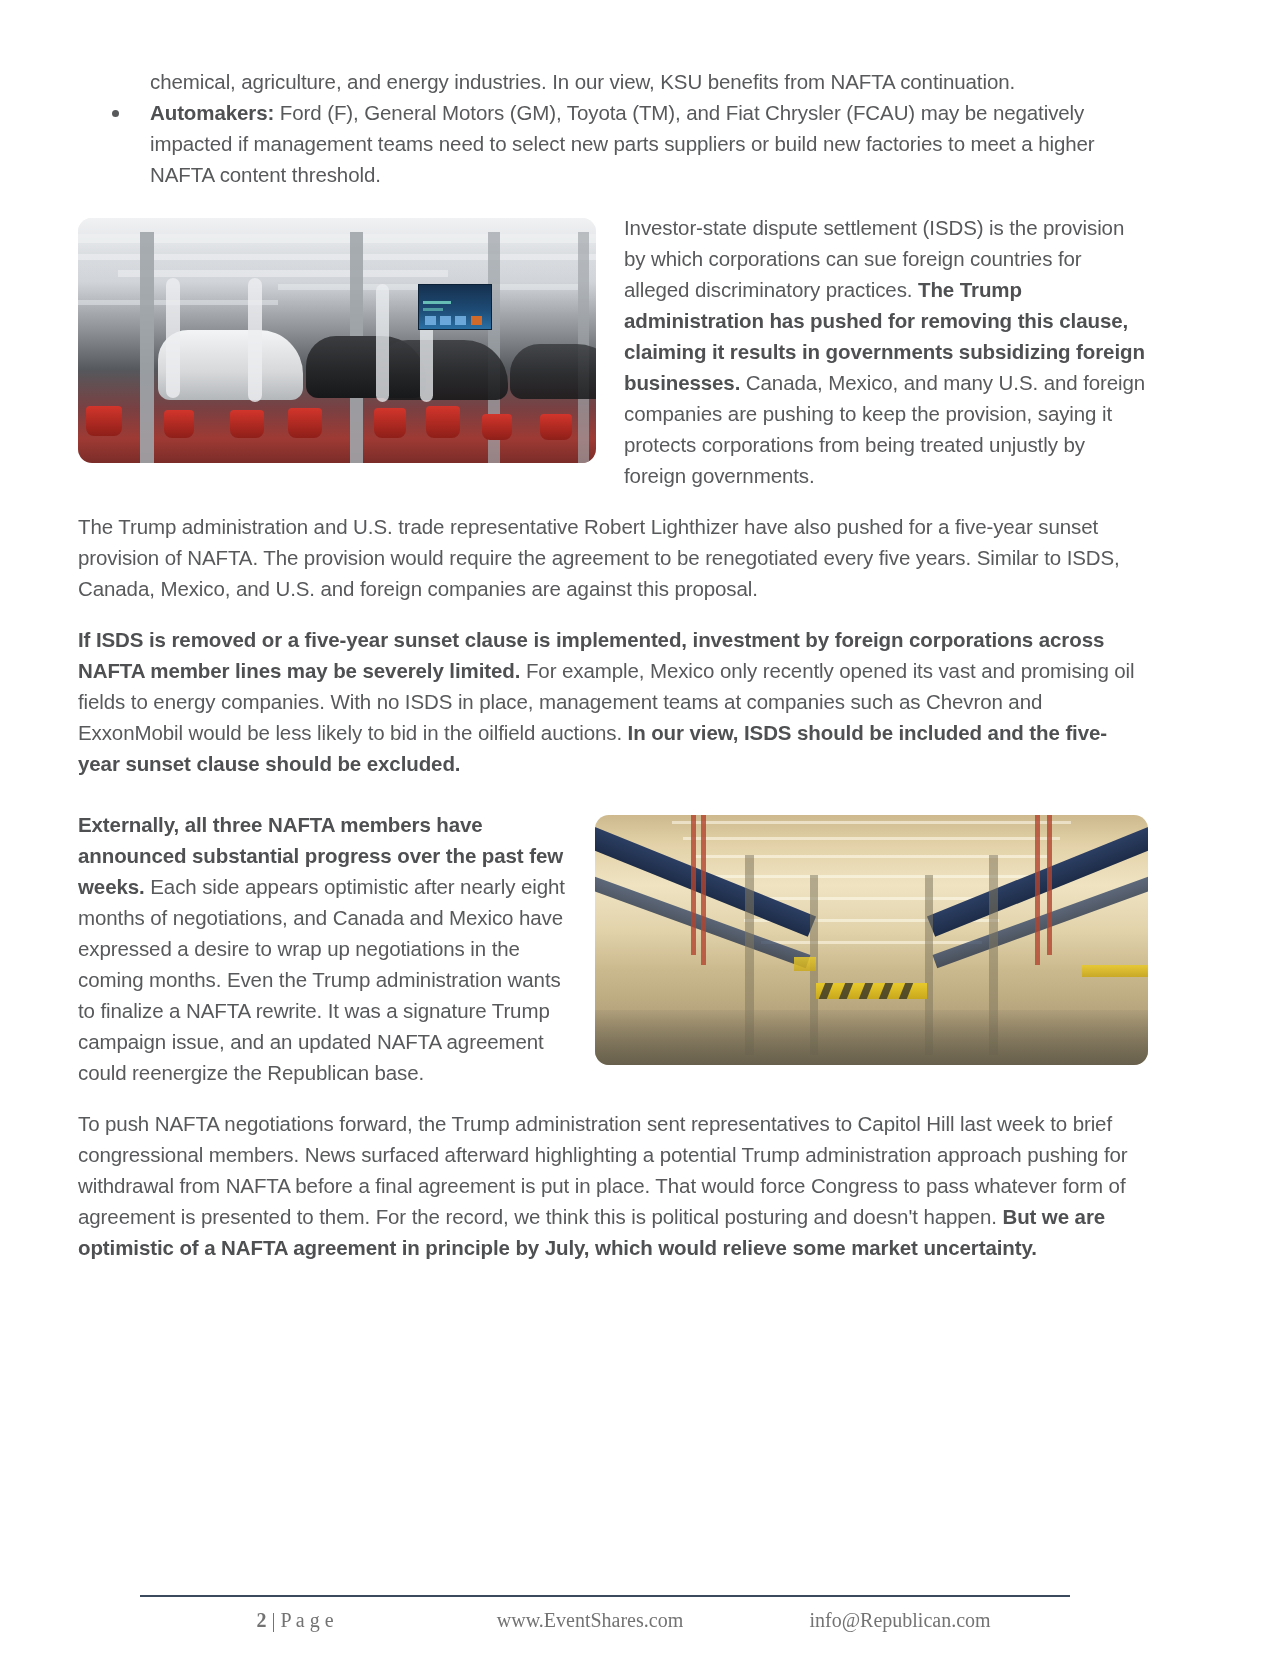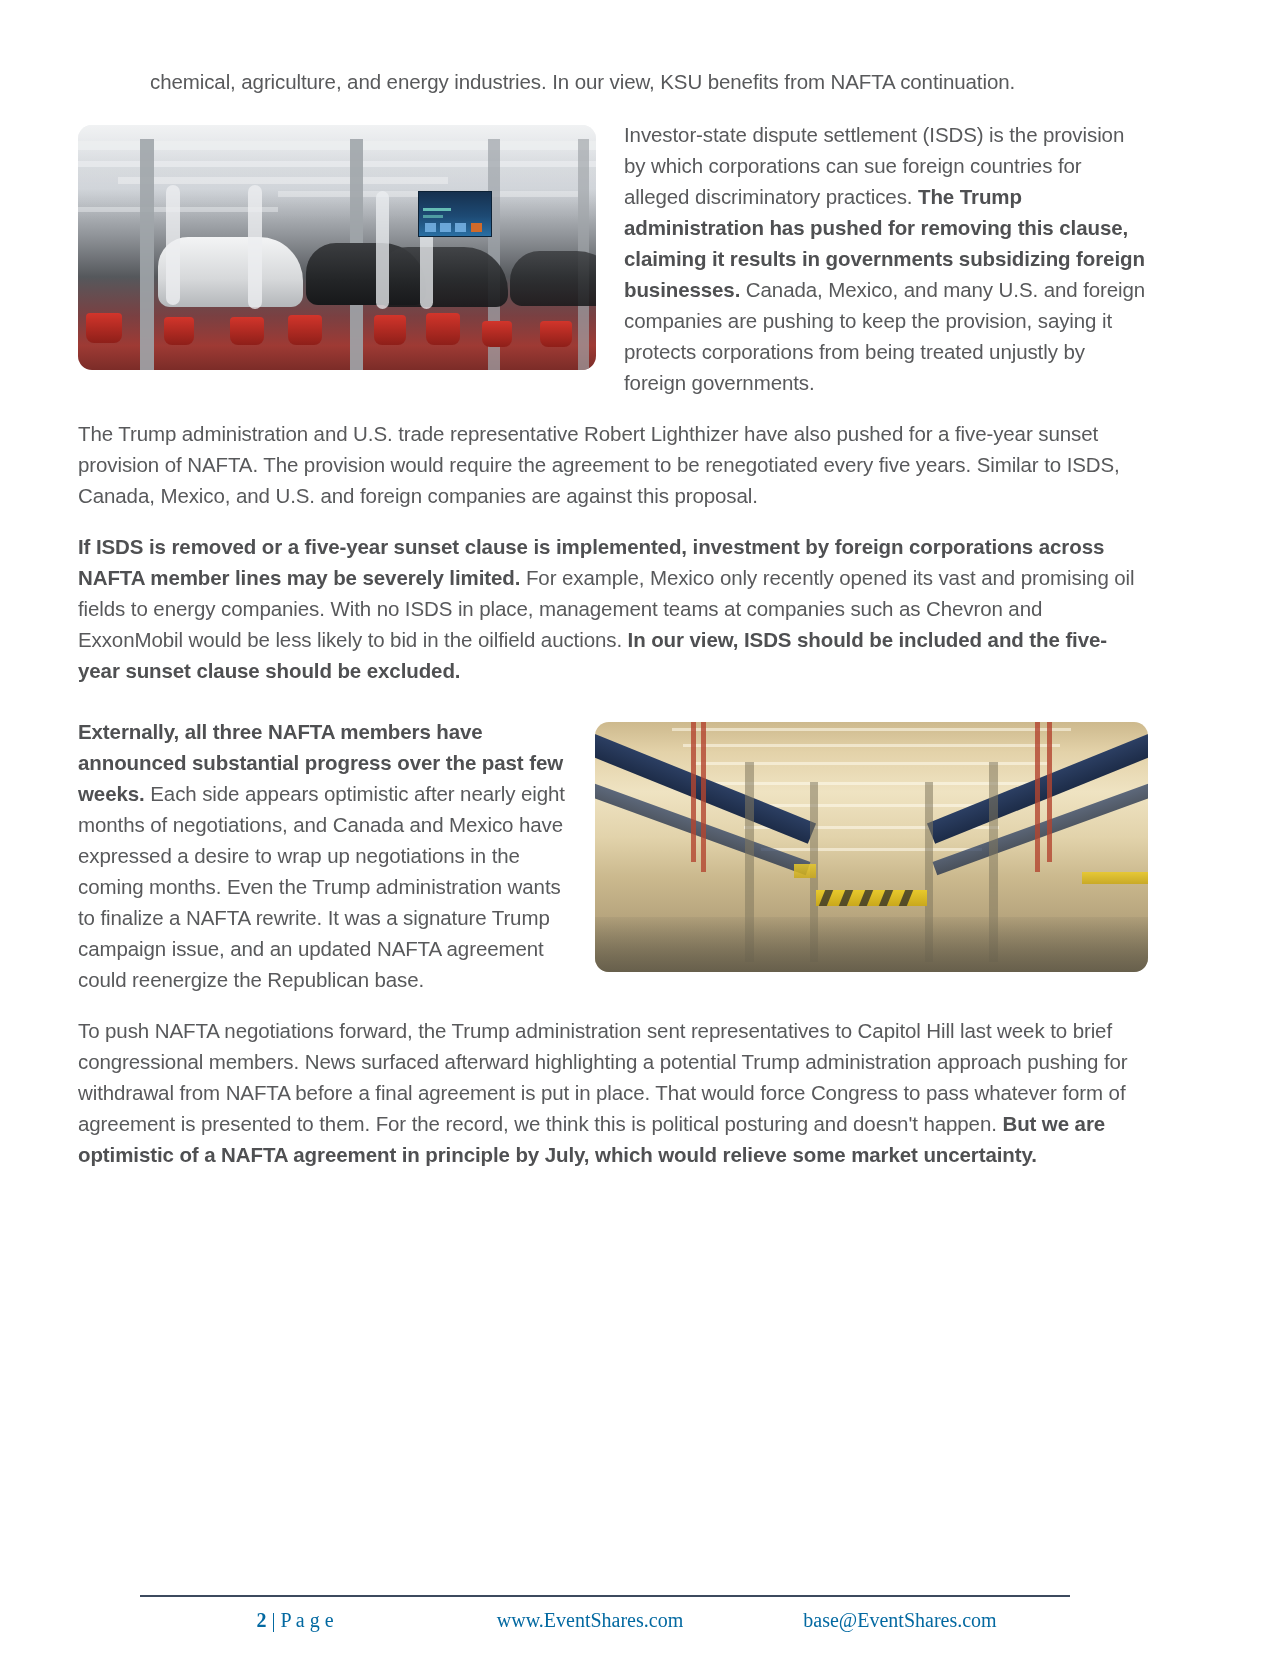--- a/index.html
+++ b/index.html
@@ -184,21 +184,21 @@
   }
   .footer .rule {
     width: 100%;
     height: 2px;
     background: #3c4a5e;
     margin-bottom: 12px;
   }
   .footer-row {
     display: flex;
     align-items: flex-end;
-    color: #0369a1;
+    color: #737373;
     font-size: 20px;
     font-family: "Liberation Serif", serif;
   }
   .f-page {
     width: 310px;
     text-align: center;
     white-space: pre;
   }
   .f-page .num { font-weight: bold; }
   .f-web {
@@ -213,20 +213,23 @@
 </head>
 <body>
 
 <div class="page">
 
   <div class="content">
 
     <ul class="bullets">
       <li class="cont">
         <span>chemical, agriculture, and energy industries. In our view, KSU benefits from NAFTA continuation.</span>
+      </li>
+      <li class="bullet">
+        <b class="b">Automakers:</b><span> Ford (F), General Motors (GM), Toyota (TM), and Fiat Chrysler (FCAU) may be negatively impacted if management teams need to select new parts suppliers or build new factories to meet a higher NAFTA content threshold.</span>
       </li>
     </ul>
 
     <div style="height:22px"></div>
 
     <div class="clearfix">
 
       <div class="img-left">
         <div class="factory1">
 
@@ -328,17 +331,17 @@
 
     <p><span>To push NAFTA negotiations forward, the Trump administration sent representatives to Capitol Hill last week to brief congressional members. News surfaced afterward highlighting a potential Trump administration approach pushing for withdrawal from NAFTA before a final agreement is put in place. That would force Congress to pass whatever form of agreement is presented to them. For the record, we think this is political posturing and doesn't happen. </span><b class="b">But we are optimistic of a NAFTA agreement in principle by July, which would relieve some market uncertainty.</b></p>
 
   </div>
 
   <div class="footer">
     <div class="rule"></div>
     <div class="footer-row">
       <div class="f-page"><span class="num">2</span><span> | P a g e</span></div>
       <div class="f-web">www.EventShares.com</div>
-      <div class="f-mail">base@EventShares.com</div>
+      <div class="f-mail">info@Republican.com</div>
     </div>
   </div>
 
 </div>
 
 </body></html>

